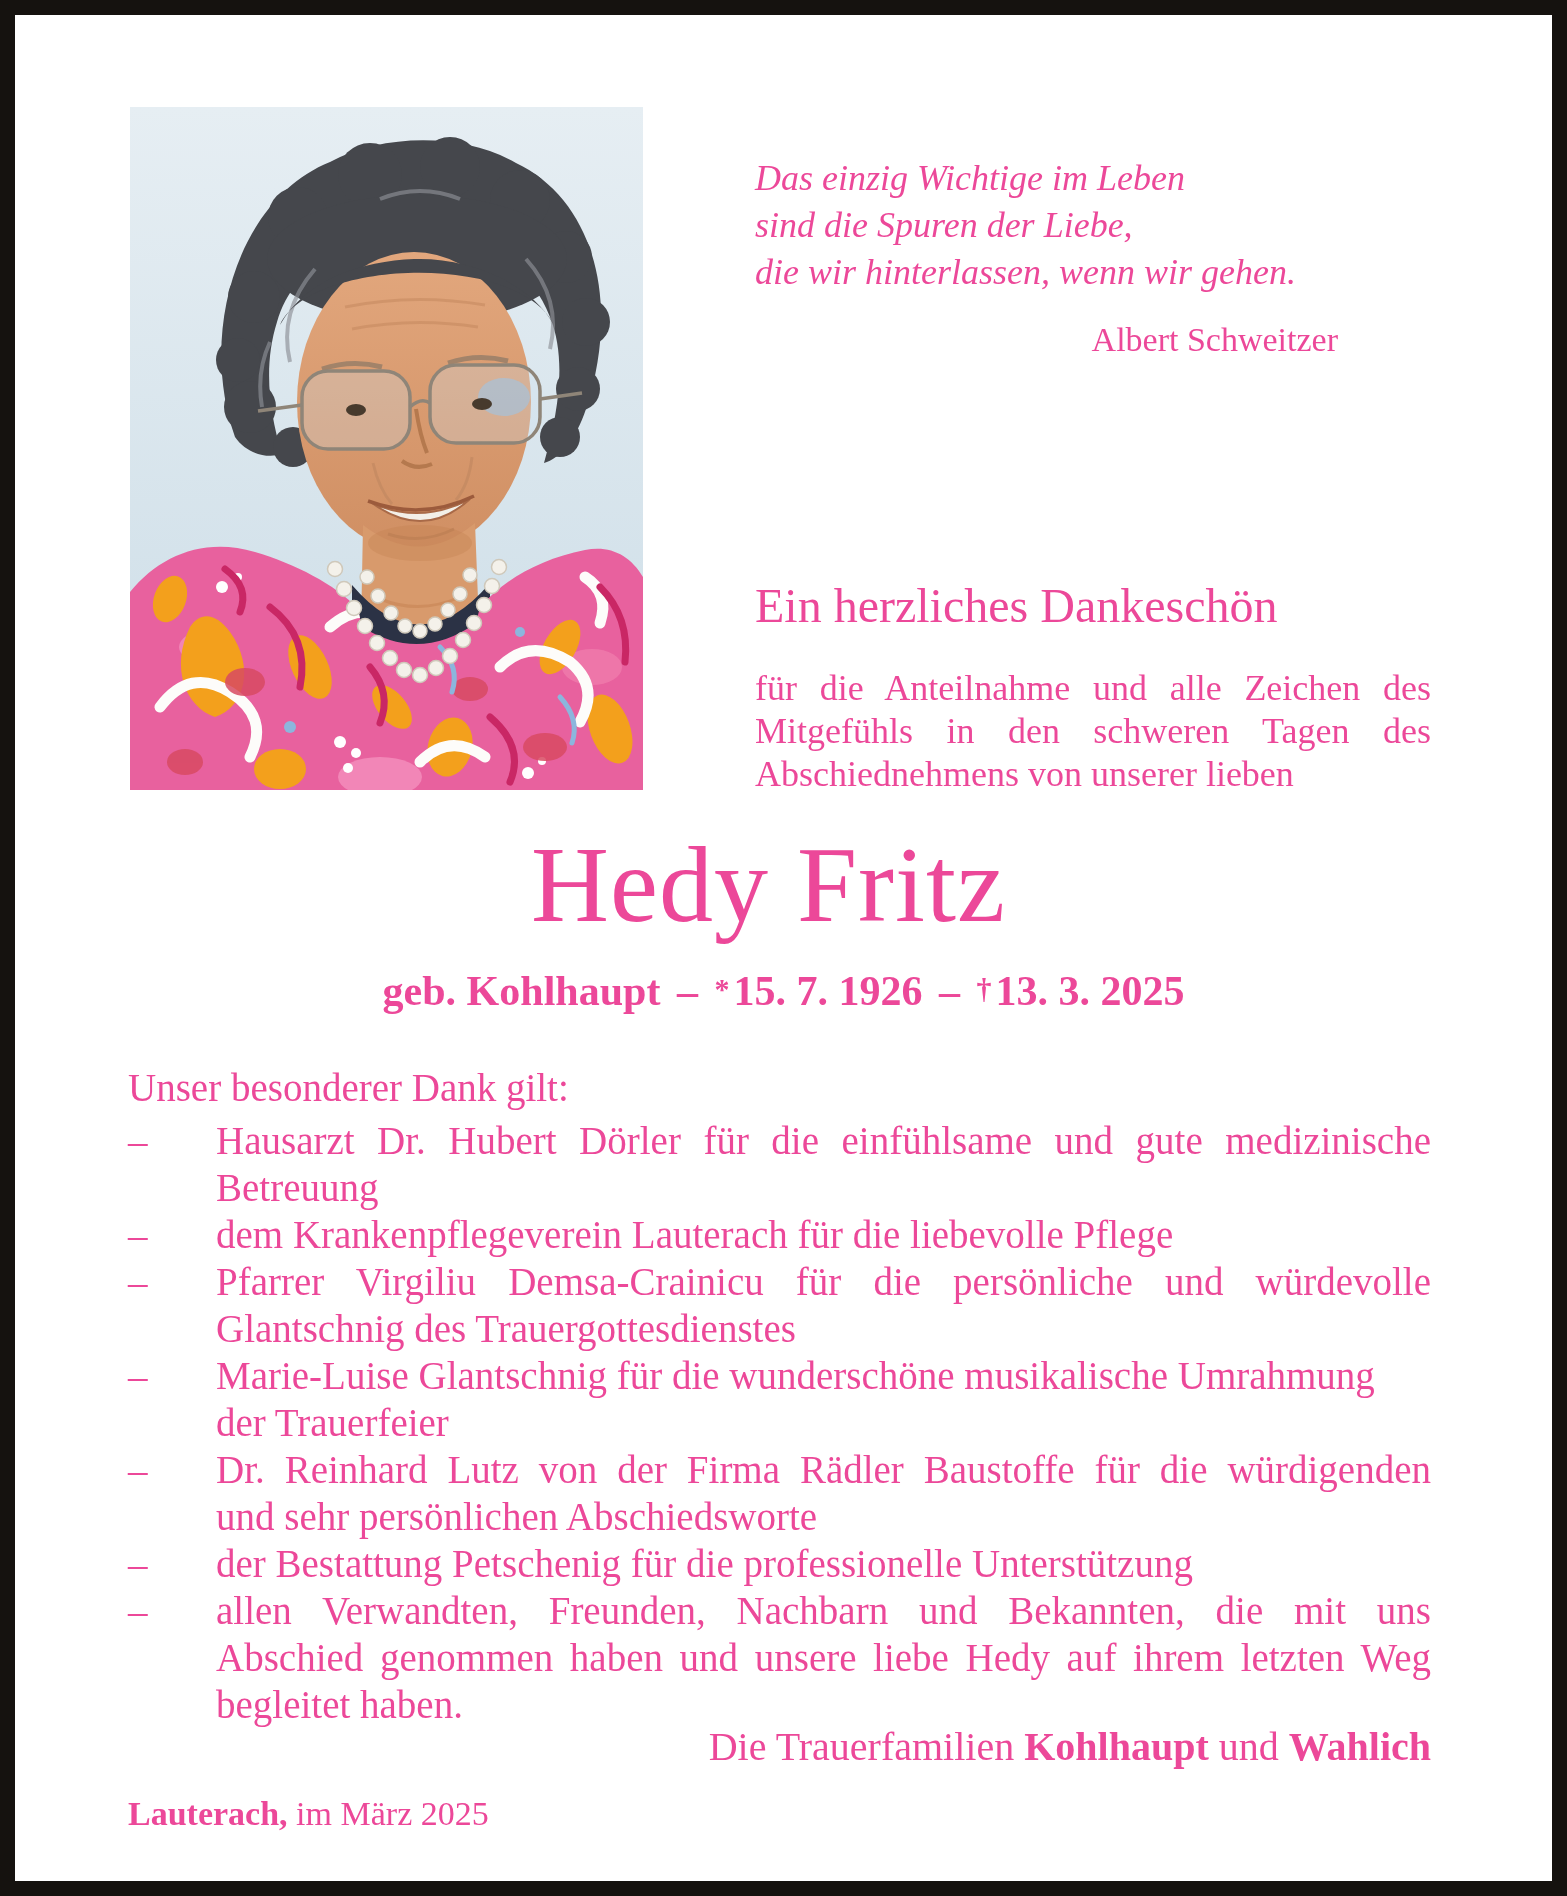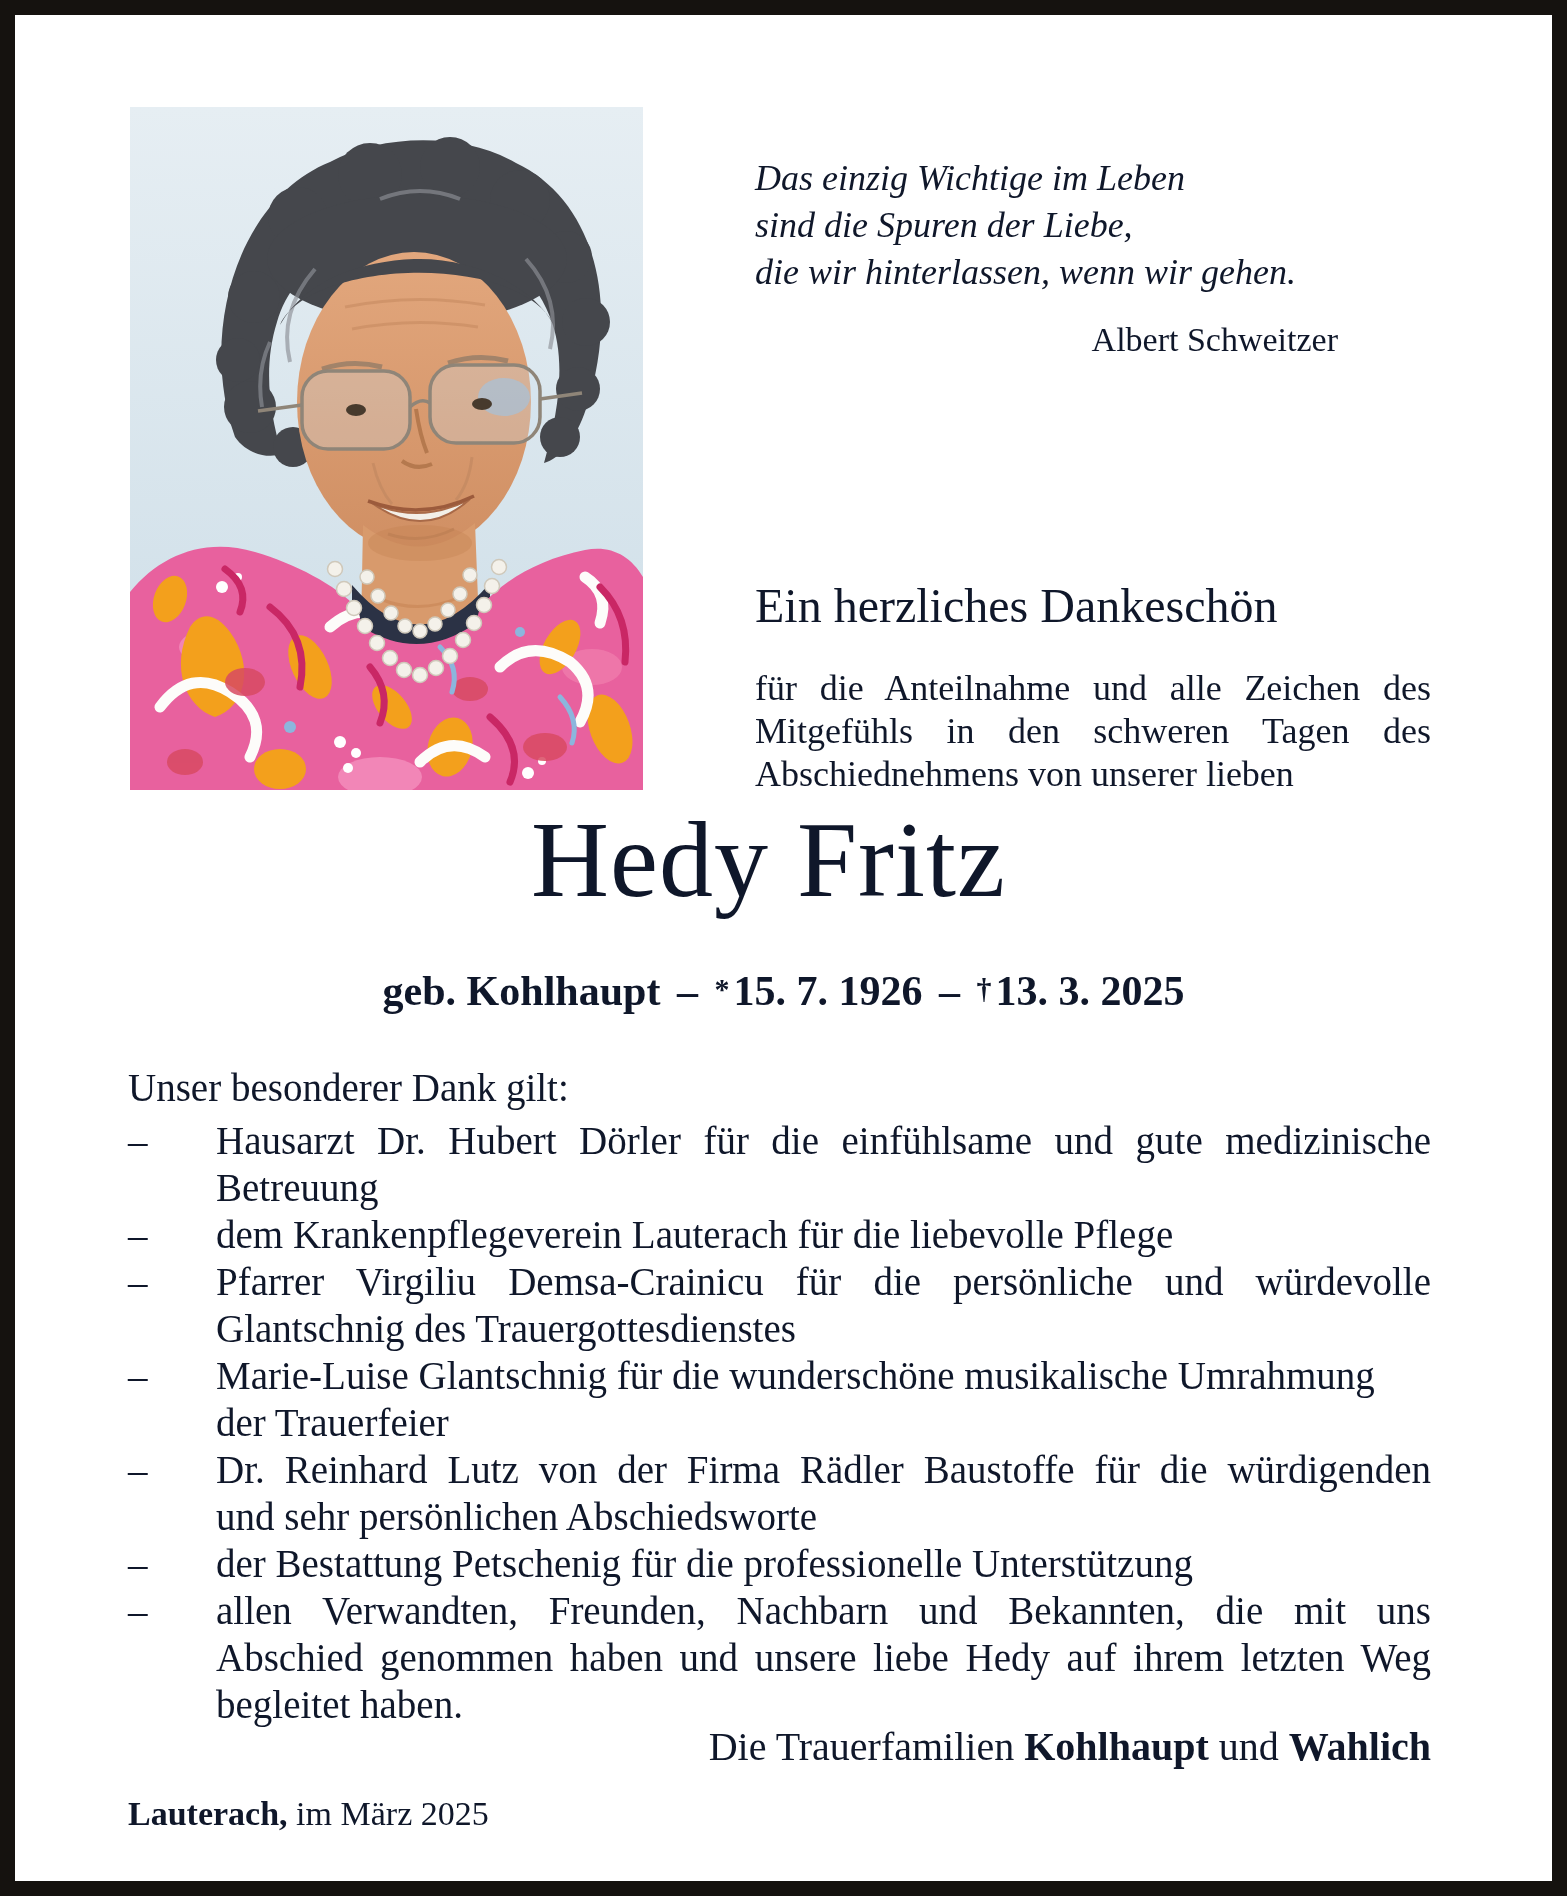--- a/index.html
+++ b/index.html
@@ -1,27 +1,27 @@
 <!DOCTYPE html>
 <html><head>
 <meta charset="utf-8">
 <style>
   html,body{margin:0;padding:0;background:#fff;}
   .page{
     position:relative;width:1567px;height:1896px;background:#15120f;
-    font-family:"Liberation Serif","DejaVu Serif",serif;color:#0f172a;
+    font-family:"Liberation Serif","DejaVu Serif",serif;color:#ec4899;
   }
   .sheet{position:absolute;left:15px;top:15px;width:1537px;height:1866px;background:#ffffff;overflow:hidden;}
   .photo{position:absolute;left:115px;top:92px;width:513px;height:683px;display:block;}
   .quote{position:absolute;left:740px;top:140px;font-style:italic;font-size:36px;line-height:47px;white-space:nowrap;}
   .attribution{position:absolute;left:740px;top:306px;width:583px;text-align:right;font-size:34px;}
   .heading{position:absolute;left:740px;top:563px;font-size:48px;white-space:nowrap;}
   .intro{position:absolute;left:740px;top:652px;width:676px;font-size:36px;line-height:43px;}
   .just{text-align:justify;text-align-last:justify;}
-  .name{position:absolute;left:0;top:791px;width:1507px;margin:0;text-align:center;
+  .name{position:absolute;left:0;top:816px;width:1507px;margin:0;text-align:center;
         font-size:108px;font-weight:normal;line-height:1;letter-spacing:1px;}
   .dates{position:absolute;left:0;top:952px;width:1537px;text-align:center;font-size:42px;font-weight:bold;}
   .dates .sep{margin:0 6px;}
   .sym{vertical-align:6px;font-size:30px;margin-right:4px;}
   .dank-intro{position:absolute;left:113px;top:1050px;font-size:39px;}
   .list{position:absolute;left:113px;top:1102px;width:1303px;font-size:39px;line-height:47px;}
   .item{display:flex;}
   .dash{width:40px;flex:0 0 40px;}
   .body{flex:1;min-width:0;margin-left:48px;}
   .closing{position:absolute;left:113px;top:1708px;width:1303px;text-align:right;font-size:40px;}

